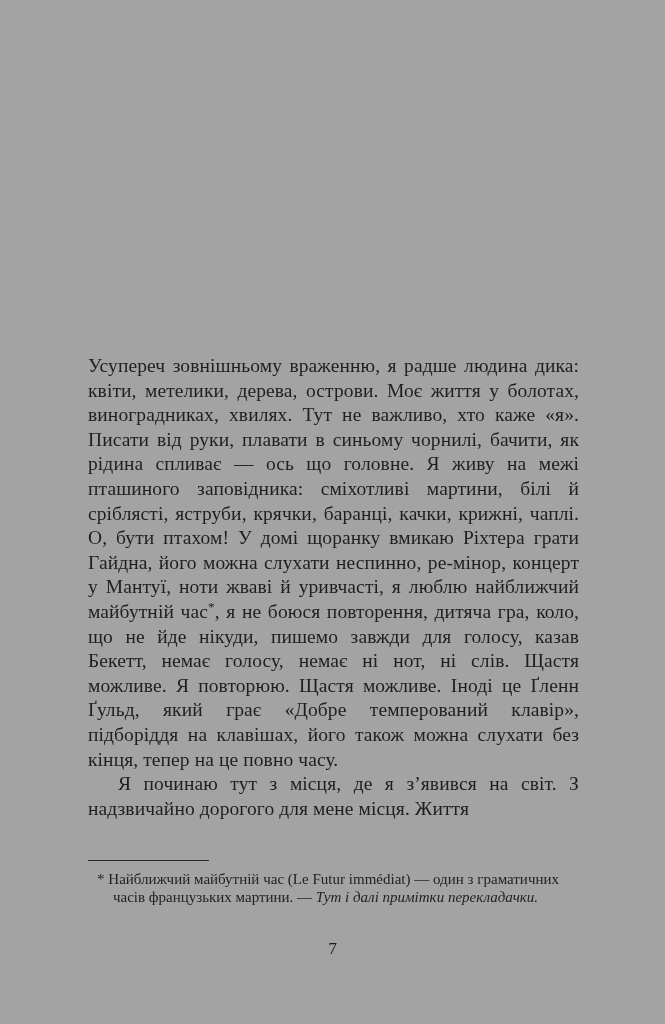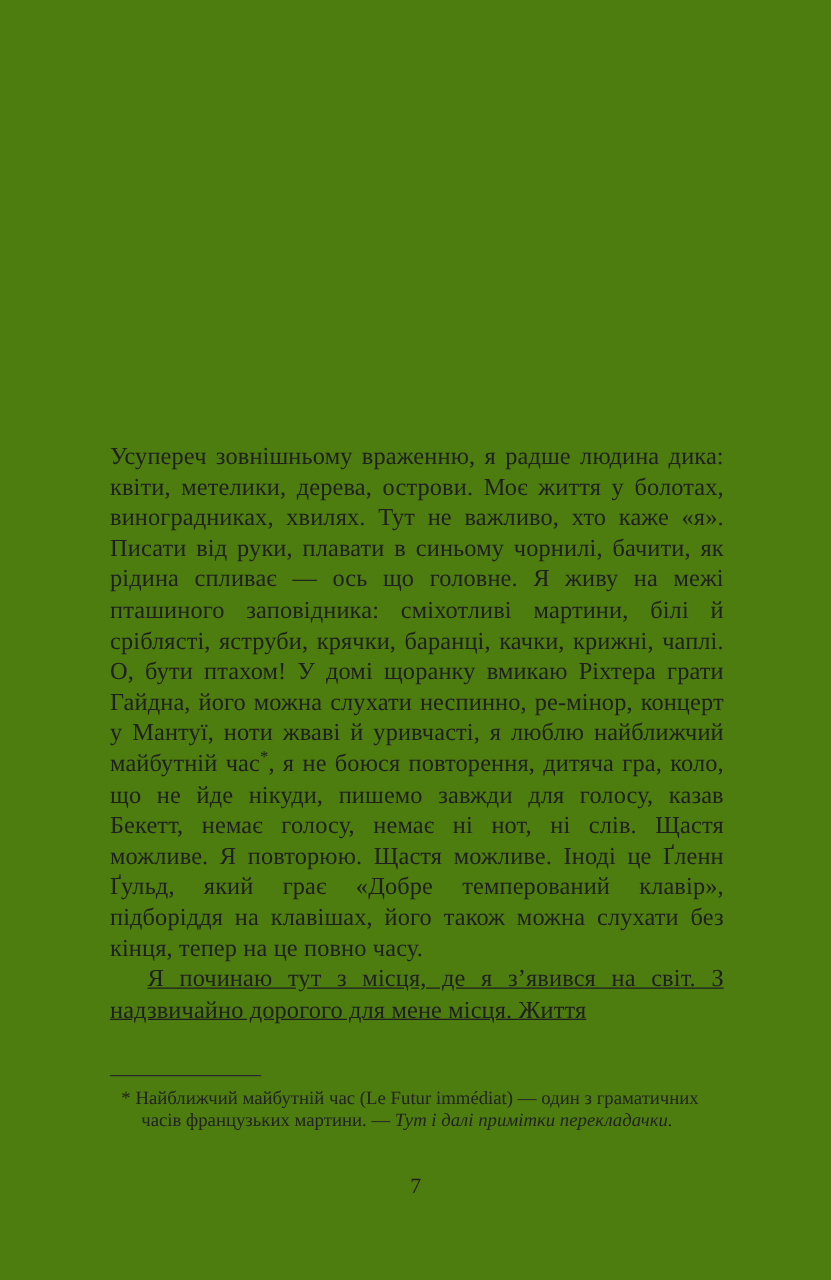--- a/index.html
+++ b/index.html
@@ -6,42 +6,41 @@
     html, body {
       margin: 0;
       padding: 0;
       background: #e9e9e9;
     }
     .book-page {
       position: relative;
       width: 665px;
       height: 1024px;
       margin: 0 auto;
-      background: #4d7c0f;
+      background: #a3a3a3;
       font-family: "Liberation Serif", serif;
       color: #1f1f1f;
       overflow: hidden;
     }
     .body-text {
       position: absolute;
       top: 354px;
       left: 88px;
       width: 491px;
       font-size: 19.5px;
       line-height: 24.6px;
       text-align: justify;
       letter-spacing: 0.1px;
     }
     .para {
       margin: 0;
       padding: 0;
     }
     .para.indent {
       text-indent: 30px;
-      text-decoration: underline;
     }
     .fn-marker {
       font-size: 0.68em;
       line-height: 0;
       vertical-align: super;
     }
     .footnote-area {
       position: absolute;
       left: 88px;
       top: 860px;

